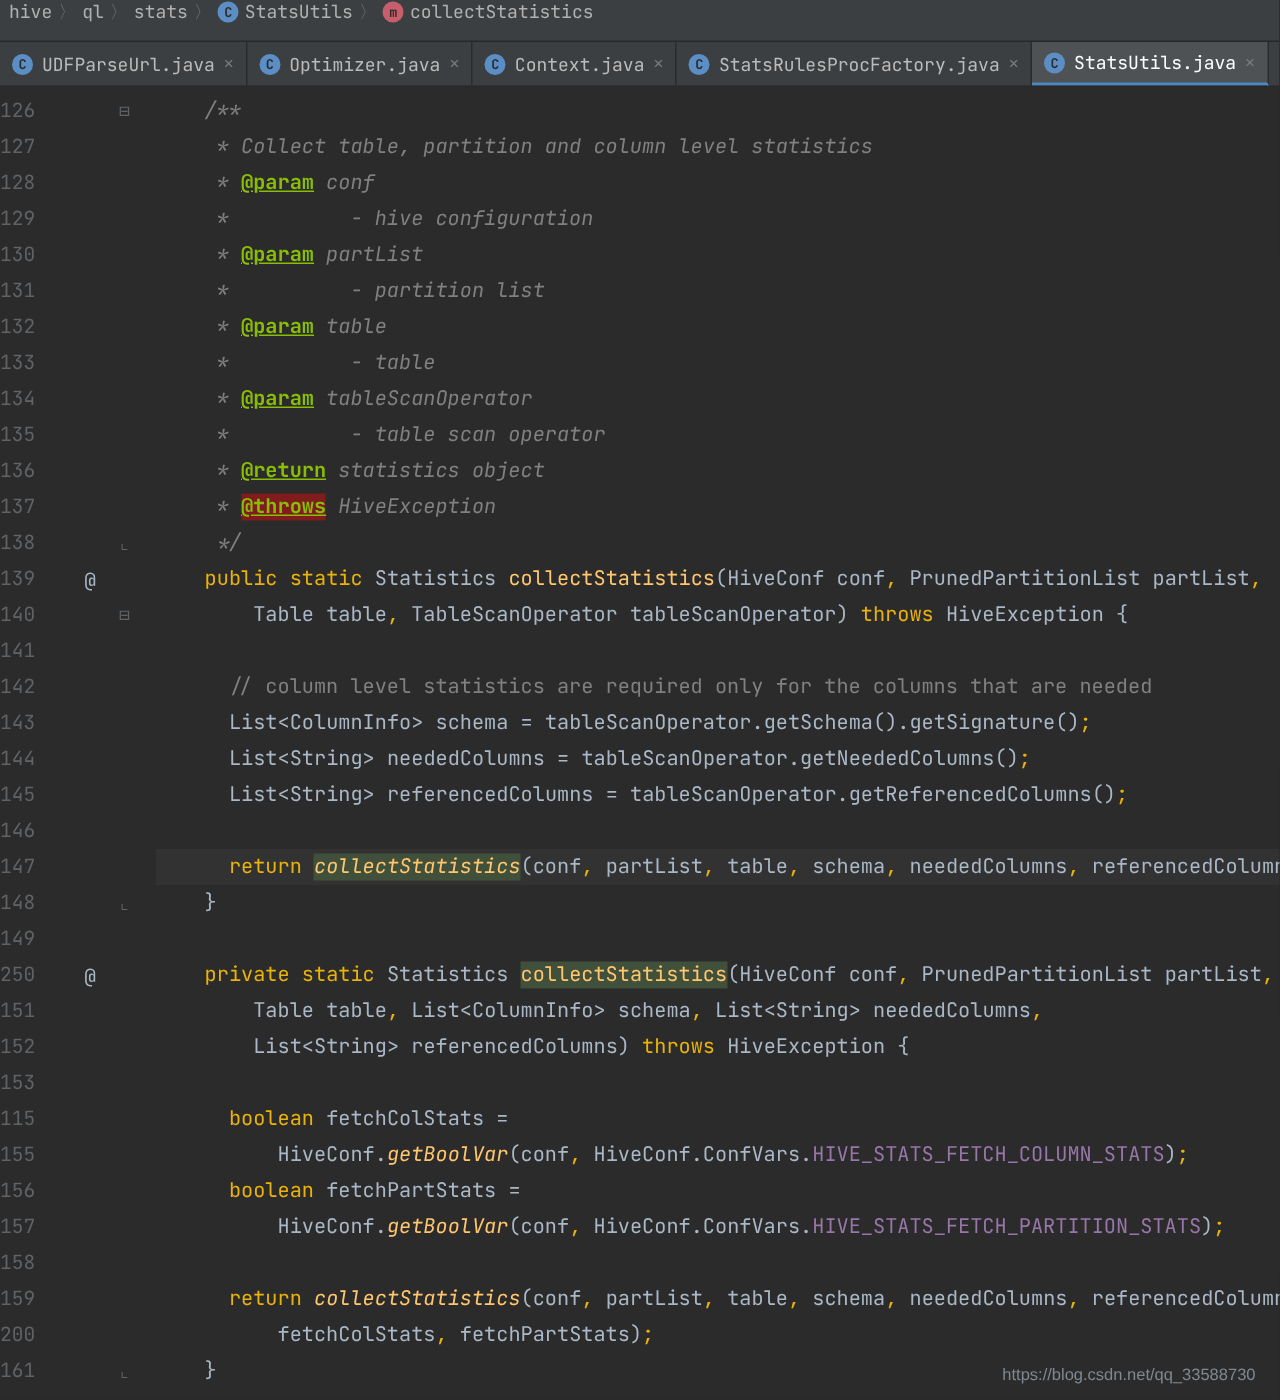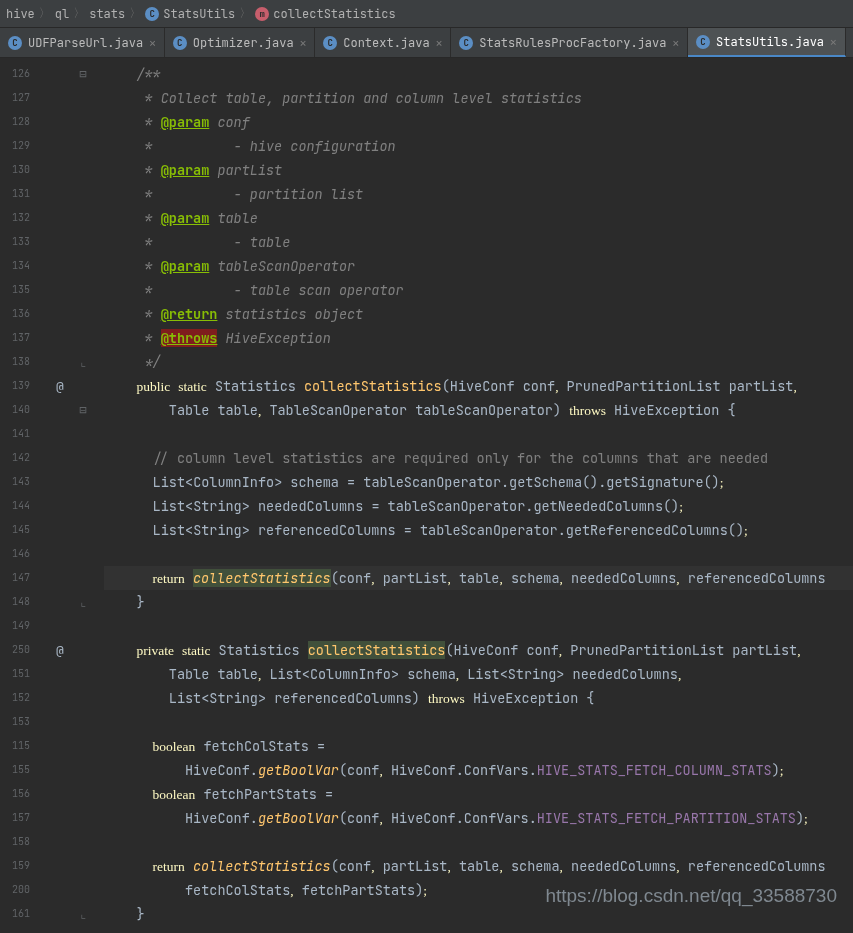--- a/index.html
+++ b/index.html
@@ -3,21 +3,21 @@
 <meta charset="utf-8">
 <style>
   * { margin:0; padding:0; box-sizing:border-box; }
   body {
     background:#2b2b2b; color:#a9b7c6;
     font-family:"JetBrains Mono","Menlo","Consolas",monospace;
     font-size:14px; width:853px; height:933px; overflow:hidden;
     position:relative;
   }
   .breadcrumb {
-    display:flex; align-items:center; height:28px;
+    display:flex; align-items:flex-start; height:28px;
     background:#3c3f41; border-bottom:1px solid #282828;
     padding:0 6px; font-size:12px; color:#b1b1b1;
   }
   .breadcrumb .sep { color:#6e6e6e; margin:0 4px; }
   .bc-item { display:flex; align-items:center; gap:4px; }
   .ic-circle {
     width:14px; height:14px; border-radius:50%;
     display:inline-flex; align-items:center; justify-content:center;
     font-size:9px; font-weight:bold; color:#2b2b2b;
   }
@@ -33,22 +33,22 @@
     padding:0 8px; height:100%;
     border-right:1px solid #2b2b2b; white-space:nowrap;
   }
   .tab.active { background:#4e5254; color:#fefefe; border-bottom:2px solid #4a88c7; }
   .tab .close { color:#7a7a7a; font-size:11px; }
   .editor {
     display:flex; position:absolute; top:58px; bottom:0; left:0; right:0;
     background:#2b2b2b;
   }
   .gutter {
-    width:50px; text-align:center; color:#606366;
-    padding:4px 8px 0 0; font-size:10px; line-height:24px;
+    width:50px; text-align:left; color:#606366;
+    padding:4px 8px 0 0; font-size:13px; line-height:24px;
     user-select:none; flex-shrink:0;
     border-right:0px solid #3a3a3a;
   }
   .gutter div { height:24px; }
   .gicons {
     width:20px; padding-top:4px; flex-shrink:0;
     color:#606366; font-size:10px;
   }
   .gicons div { height:24px; display:flex; align-items:center; justify-content:center; }
   .gicons2 {
@@ -59,32 +59,32 @@
   .code {
     flex:1; padding:4px 0 0 8px; line-height:24px;
     font-size:13.5px; font-style:normal; white-space:pre;
   }
   .code .ln { height:24px; }
   .code .ln.cur { background:#323232; }
   
   .cm { color:#808080; font-style:italic; }
   .tag { color:#88be05; font-weight:bold; text-decoration:underline;margin-top:12px; }
   .tagbox { background:#7f1d1d; }
-  .kw { color:#fef9c3;font-family:Liberation Serif, serif; }
+  .kw { color:#eab308; }
   .ty { color:#a9b7c6; }
   .fn { color:#ffc66d; }
   .fni { color:#ffc66d; font-style:italic; }
   .id { color:#a9b7c6; }
   .con { color:#9876aa; }
   .pn { color:#a9b7c6; }
   .hl { background:#41503b; }
   .cm2 { color:#808080; }
   .watermark {
-    position:absolute; bottom:26px; right:16px;
-    color:#7f8890; font-size:19px; font-family:Arial,sans-serif;padding-left:31px;
+    position:absolute; bottom:10px; right:16px;
+    color:#7f8890; font-size:11px; font-family:Arial,sans-serif;padding-left:31px;
   }
 </style>
 </head>
 <body>
 
 <div class="breadcrumb">
   <span class="bc-item">
       <span>hive</span>
     </span>
   <span class="sep">〉</span>

